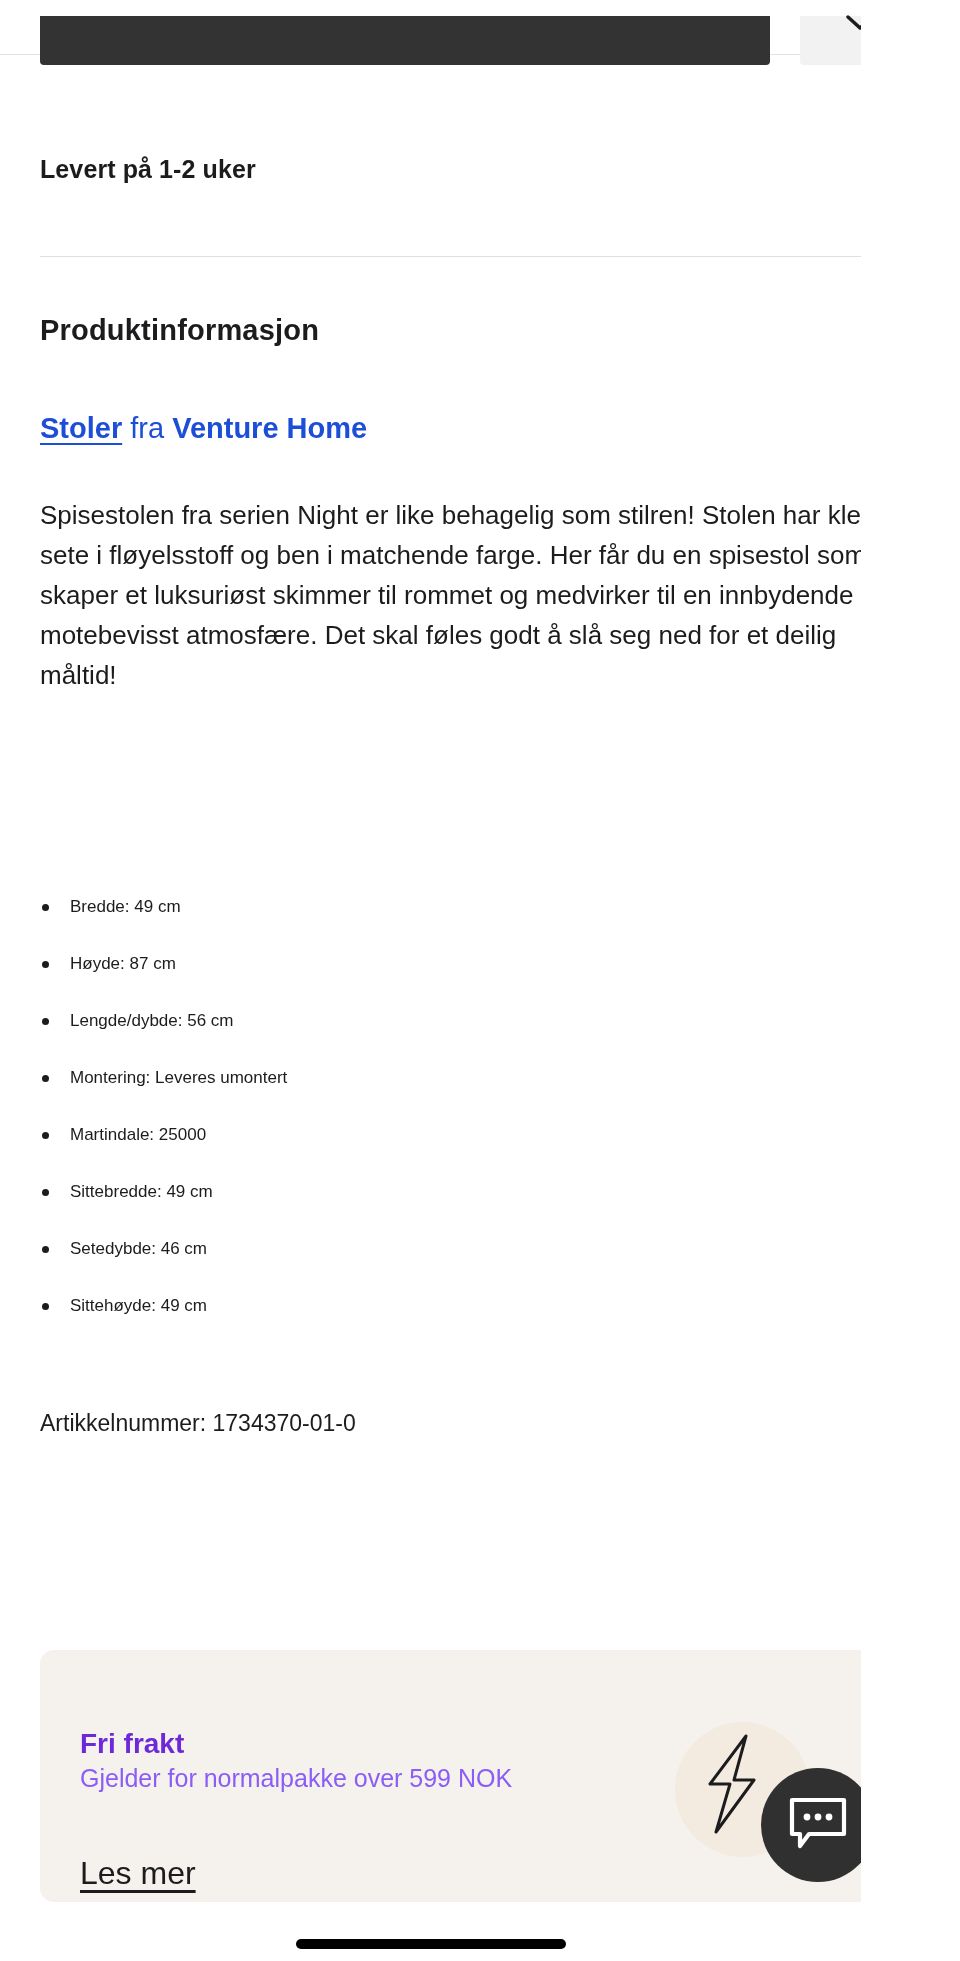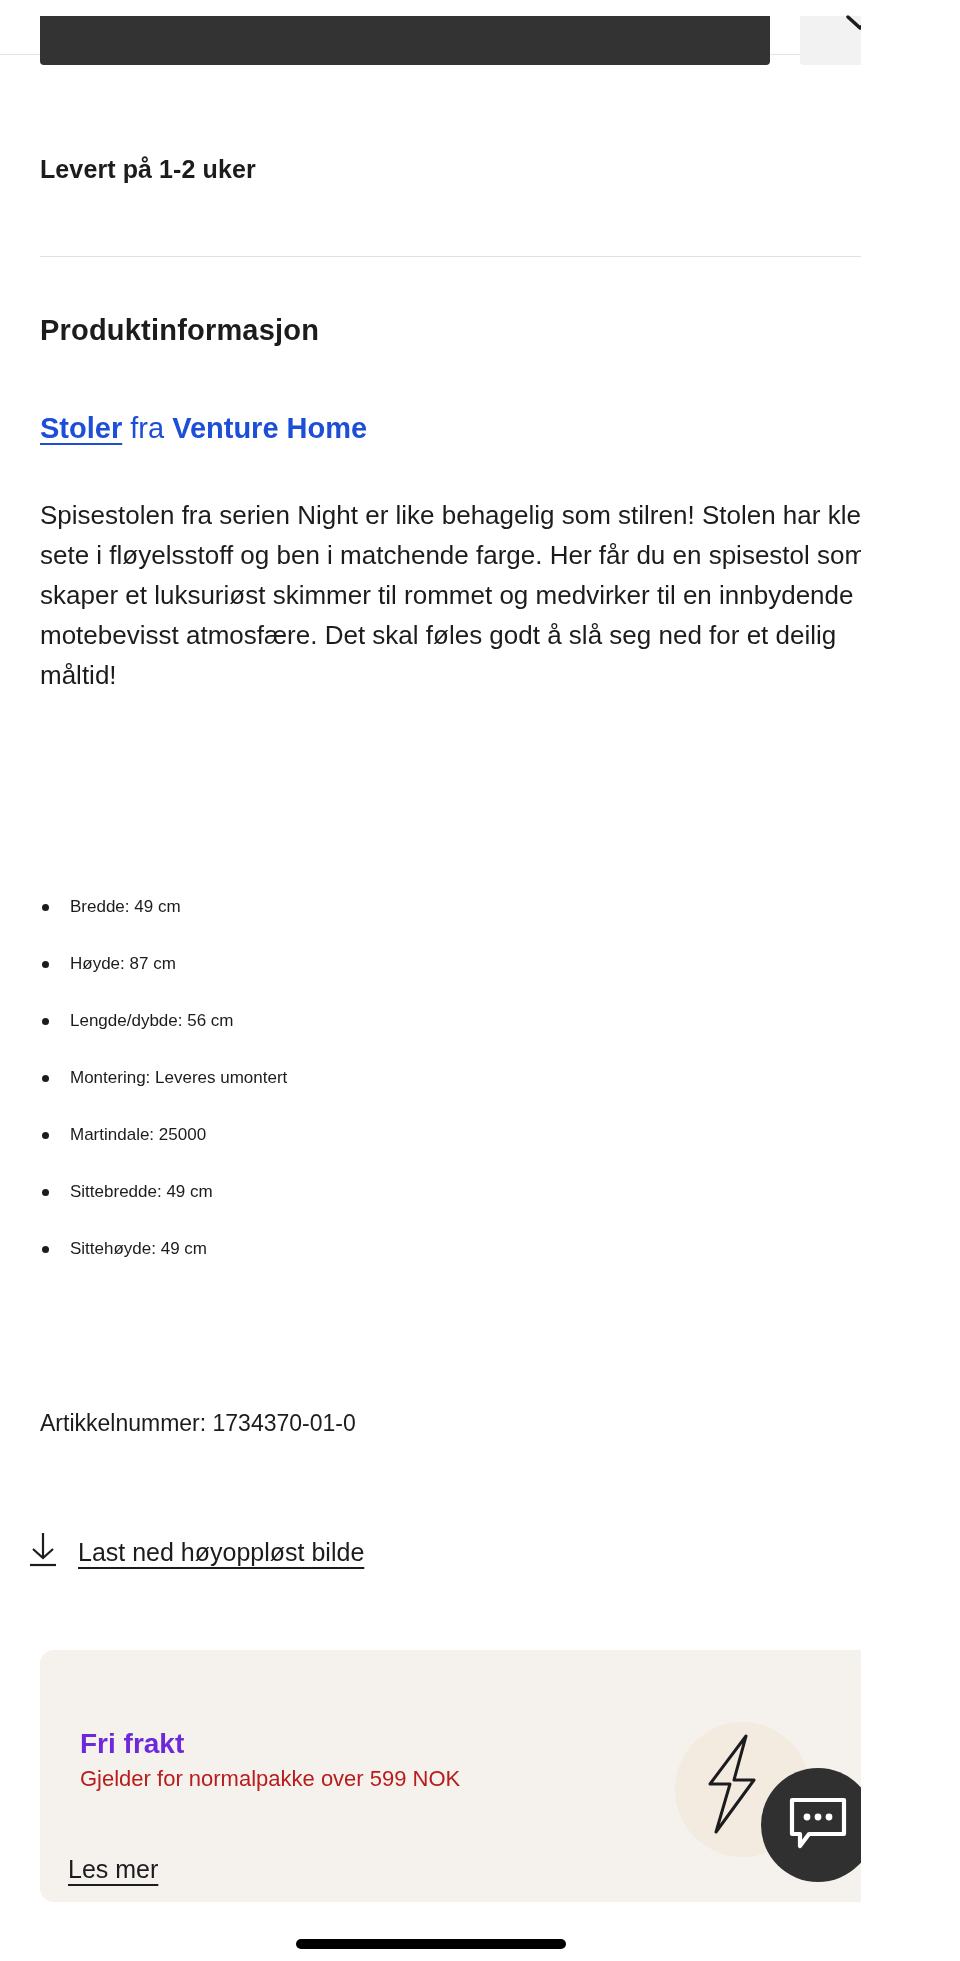--- a/index.html
+++ b/index.html
@@ -203,28 +203,28 @@
     top: 42px; left: 40px;
     font-size: 28px;
     font-weight: bold;
     color: #6d28d9;
     margin-top: 36px;
   }
   .promo-body {
     position: absolute;
     top: 103px; left: 40px;
     width: 560px;
-    font-size: 22px;
+    font-size: 25px;
     line-height: 51px;
-    color: #b91c1c;
+    color: #8b5cf6;
   }
   .promo-more {
     position: absolute;
-    top: 205px; left: 28px;
-    font-size: 25px;
+    top: 205px; left: 40px;
+    font-size: 32px;
     color: #1c1c1e;
     text-decoration: underline;
     text-underline-offset: 6px;
     cursor: pointer;
   }
   .promo-blob {
     position: absolute;
     top: 72px; right: 110px;
     width: 135px;
     height: 135px;
@@ -302,35 +302,26 @@
 
   <p class="description">Spisestolen fra serien Night er like behagelig som stilren! Stolen har kledd sete i fløyelsstoff og ben i matchende farge. Her får du en spisestol som skaper et luksuriøst skimmer til rommet og medvirker til en innbydende og motebevisst atmosfære. Det skal føles godt å slå seg ned for et deilig måltid!</p>
 
   <ul class="spec-list">
     <li>Bredde: 49 cm</li>
     <li>Høyde: 87 cm</li>
     <li>Lengde/dybde: 56 cm</li>
     <li>Montering: Leveres umontert</li>
     <li>Martindale: 25000</li>
     <li>Sittebredde: 49 cm</li>
+    <li>Setedybde: 46 cm</li>
     <li>Sittehøyde: 49 cm</li>
   </ul>
 
   <div class="article-no">Artikkelnummer: 1734370-01-0</div>
 
-  <a class="download-link">
-    <span>
-      <svg width="34" height="40" viewBox="0 0 34 40" fill="none" xmlns="http://www.w3.org/2000/svg">
-        <path d="M17 3 L17 27" stroke="#1c1c1e" stroke-width="2.2" stroke-linecap="butt"></path>
-        <path d="M7 19 L17 28 L27 19" stroke="#1c1c1e" stroke-width="2.2" stroke-linecap="butt" stroke-linejoin="miter" fill="none"></path>
-        <path d="M4 35 L30 35" stroke="#1c1c1e" stroke-width="2.2" stroke-linecap="butt"></path>
-      </svg>
-    </span>
-    <span class="dl-text">Last ned høyoppløst bilde</span>
-  </a>
 
   <div class="promo-card">
     <div class="promo-title">Fri frakt</div>
     <div class="promo-body">Gjelder for normalpakke over 599 NOK</div>
     <span class="promo-more">Les mer</span>
     <div class="promo-blob"></div>
     <span class="promo-bolt">
       <svg width="72" height="108" viewBox="0 0 72 108" fill="none" xmlns="http://www.w3.org/2000/svg">
         <path d="M46 4 L10 52 L30 52 L16 100 L54 48 L34 48 Z" stroke="#1c1c1e" stroke-width="3" stroke-linejoin="round" fill="none"></path>
       </svg>

